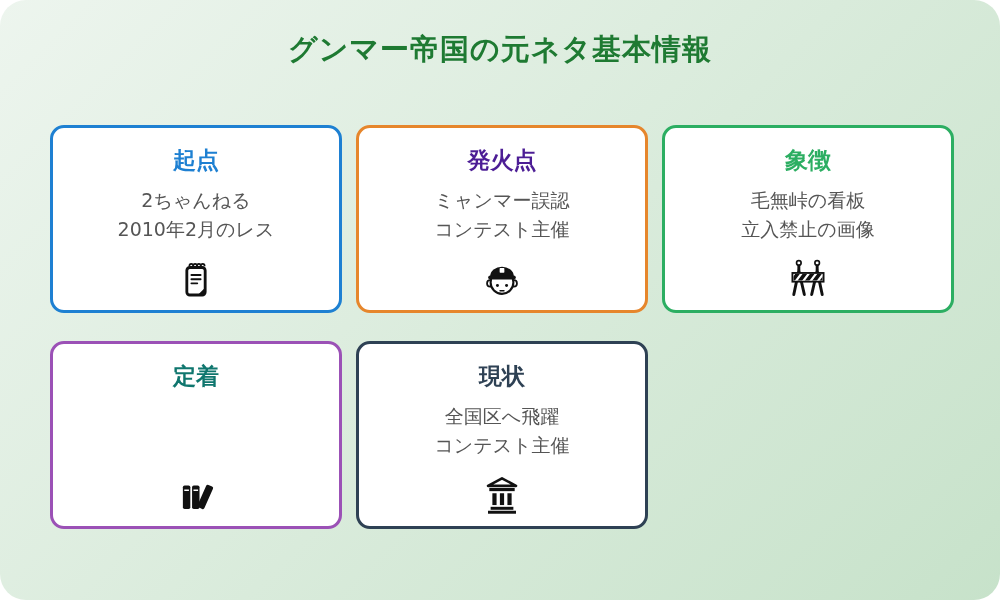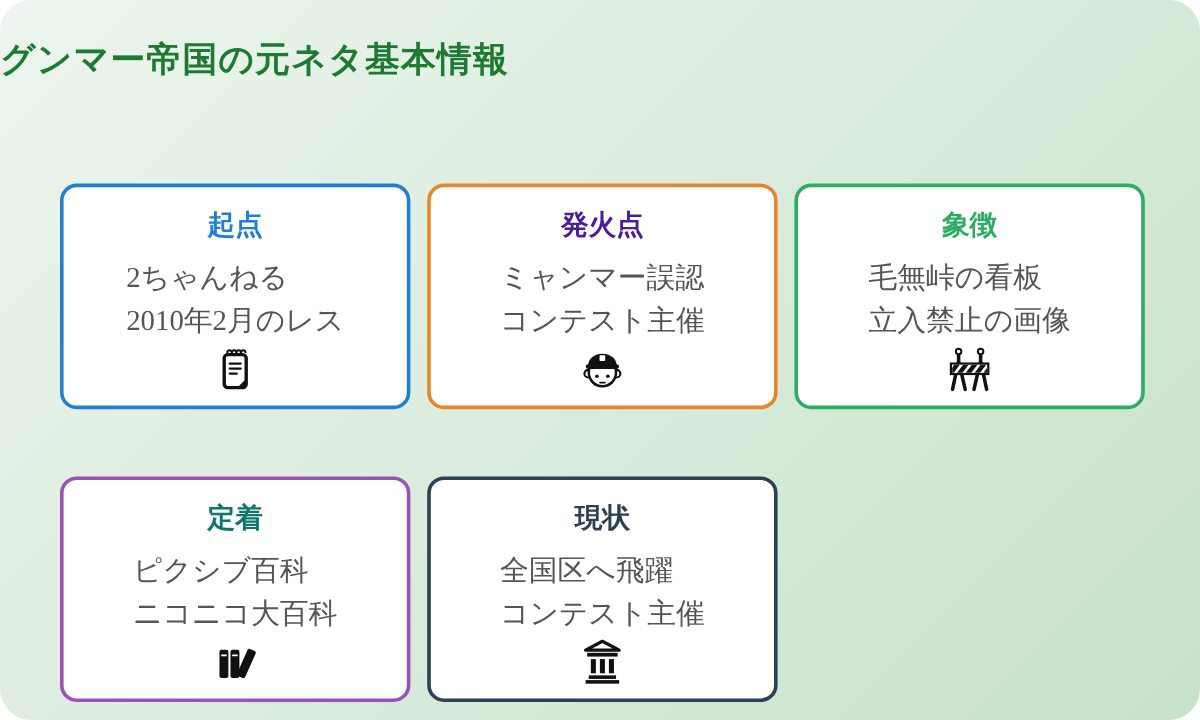--- a/index.html
+++ b/index.html
@@ -1,27 +1,27 @@
 <!DOCTYPE html>
 <html><head>
 <meta charset="utf-8">
 <style>
   html,body{margin:0;padding:0;background:#ffffff;}
   body{width:1000px;height:600px;position:relative;overflow:hidden;
        font-family:"DejaVu Sans","Liberation Sans",sans-serif;}
   .canvas{position:absolute;inset:0;border-radius:26px;}
-  .page-title{padding-top:30px;margin:0;
+  .page-title{text-align:center;padding-top:30px;margin:0;
               font-size:29px;font-weight:bold;letter-spacing:1px;}
   .grid{margin:55px 46px 0 50px;display:grid;
         grid-template-columns:repeat(3,1fr);gap:28px 14px;}
   .card{background:#ffffff;border:3px solid #888;border-radius:14px;
         height:182px;display:flex;flex-direction:column;align-items:center;
-        box-sizing:content-box;margin-top:28px;}
+        box-sizing:content-box;}
   .card-label{margin-top:20px;font-size:23px;font-weight:bold;line-height:1.1;}
-  .card-body{margin-top:13px;font-size:24px;line-height:1.5;font-family:Liberation Serif, serif;}
+  .card-body{margin-top:13px;text-align:center;font-size:19px;line-height:1.5;}
   .card-icon{margin-top:auto;padding-bottom:10px;display:flex;align-items:flex-end;}
   svg{display:block;}
 </style>
 </head>
 <body>
 
 <div class="canvas" style="background: linear-gradient(135deg, rgb(237, 245, 238) 0%, rgb(199, 226, 202) 100%);">
 
   <h1 class="page-title" style="color: rgb(30, 122, 50);">グンマー帝国の元ネタ基本情報</h1>
 
@@ -83,24 +83,20 @@
             </clipPath>
           <g clip-path="url(#barclip)" stroke="#111" stroke-width="4">
             <path d="M4 31 L16 15 M12 31 L24 15 M20 31 L32 15 M28 31 L40 15 M36 31 L48 15"></path>
           </g>
         </svg>
       </div>
     </div>
 
     <div class="card" style="border-color: rgb(155, 81, 182);">
       <div class="card-label" style="color: #0f766e;">定着</div>
-      <div class="card-body" style="color: rgb(85, 85, 85);">
-        <div>ピクシブ百科</div>
-        <div>ニコニコ大百科</div>
-      </div>
       <div class="card-icon">
         <svg viewBox="0 0 48 48" width="42" height="42">
           <rect x="9" y="13" width="8.5" height="27" rx="2" fill="#111"></rect>
           <rect x="19.5" y="13" width="8.5" height="27" rx="2" fill="#111"></rect>
           <g transform="rotate(24 34 27)">
               <rect x="30" y="12" width="8.5" height="28" rx="2" fill="#111"></rect>
             </g>
           <path d="M10.6 18.5 h5.3 M21.1 18.5 h5.3" stroke="#fff" stroke-width="1.8"></path>
         </svg>
       </div>

